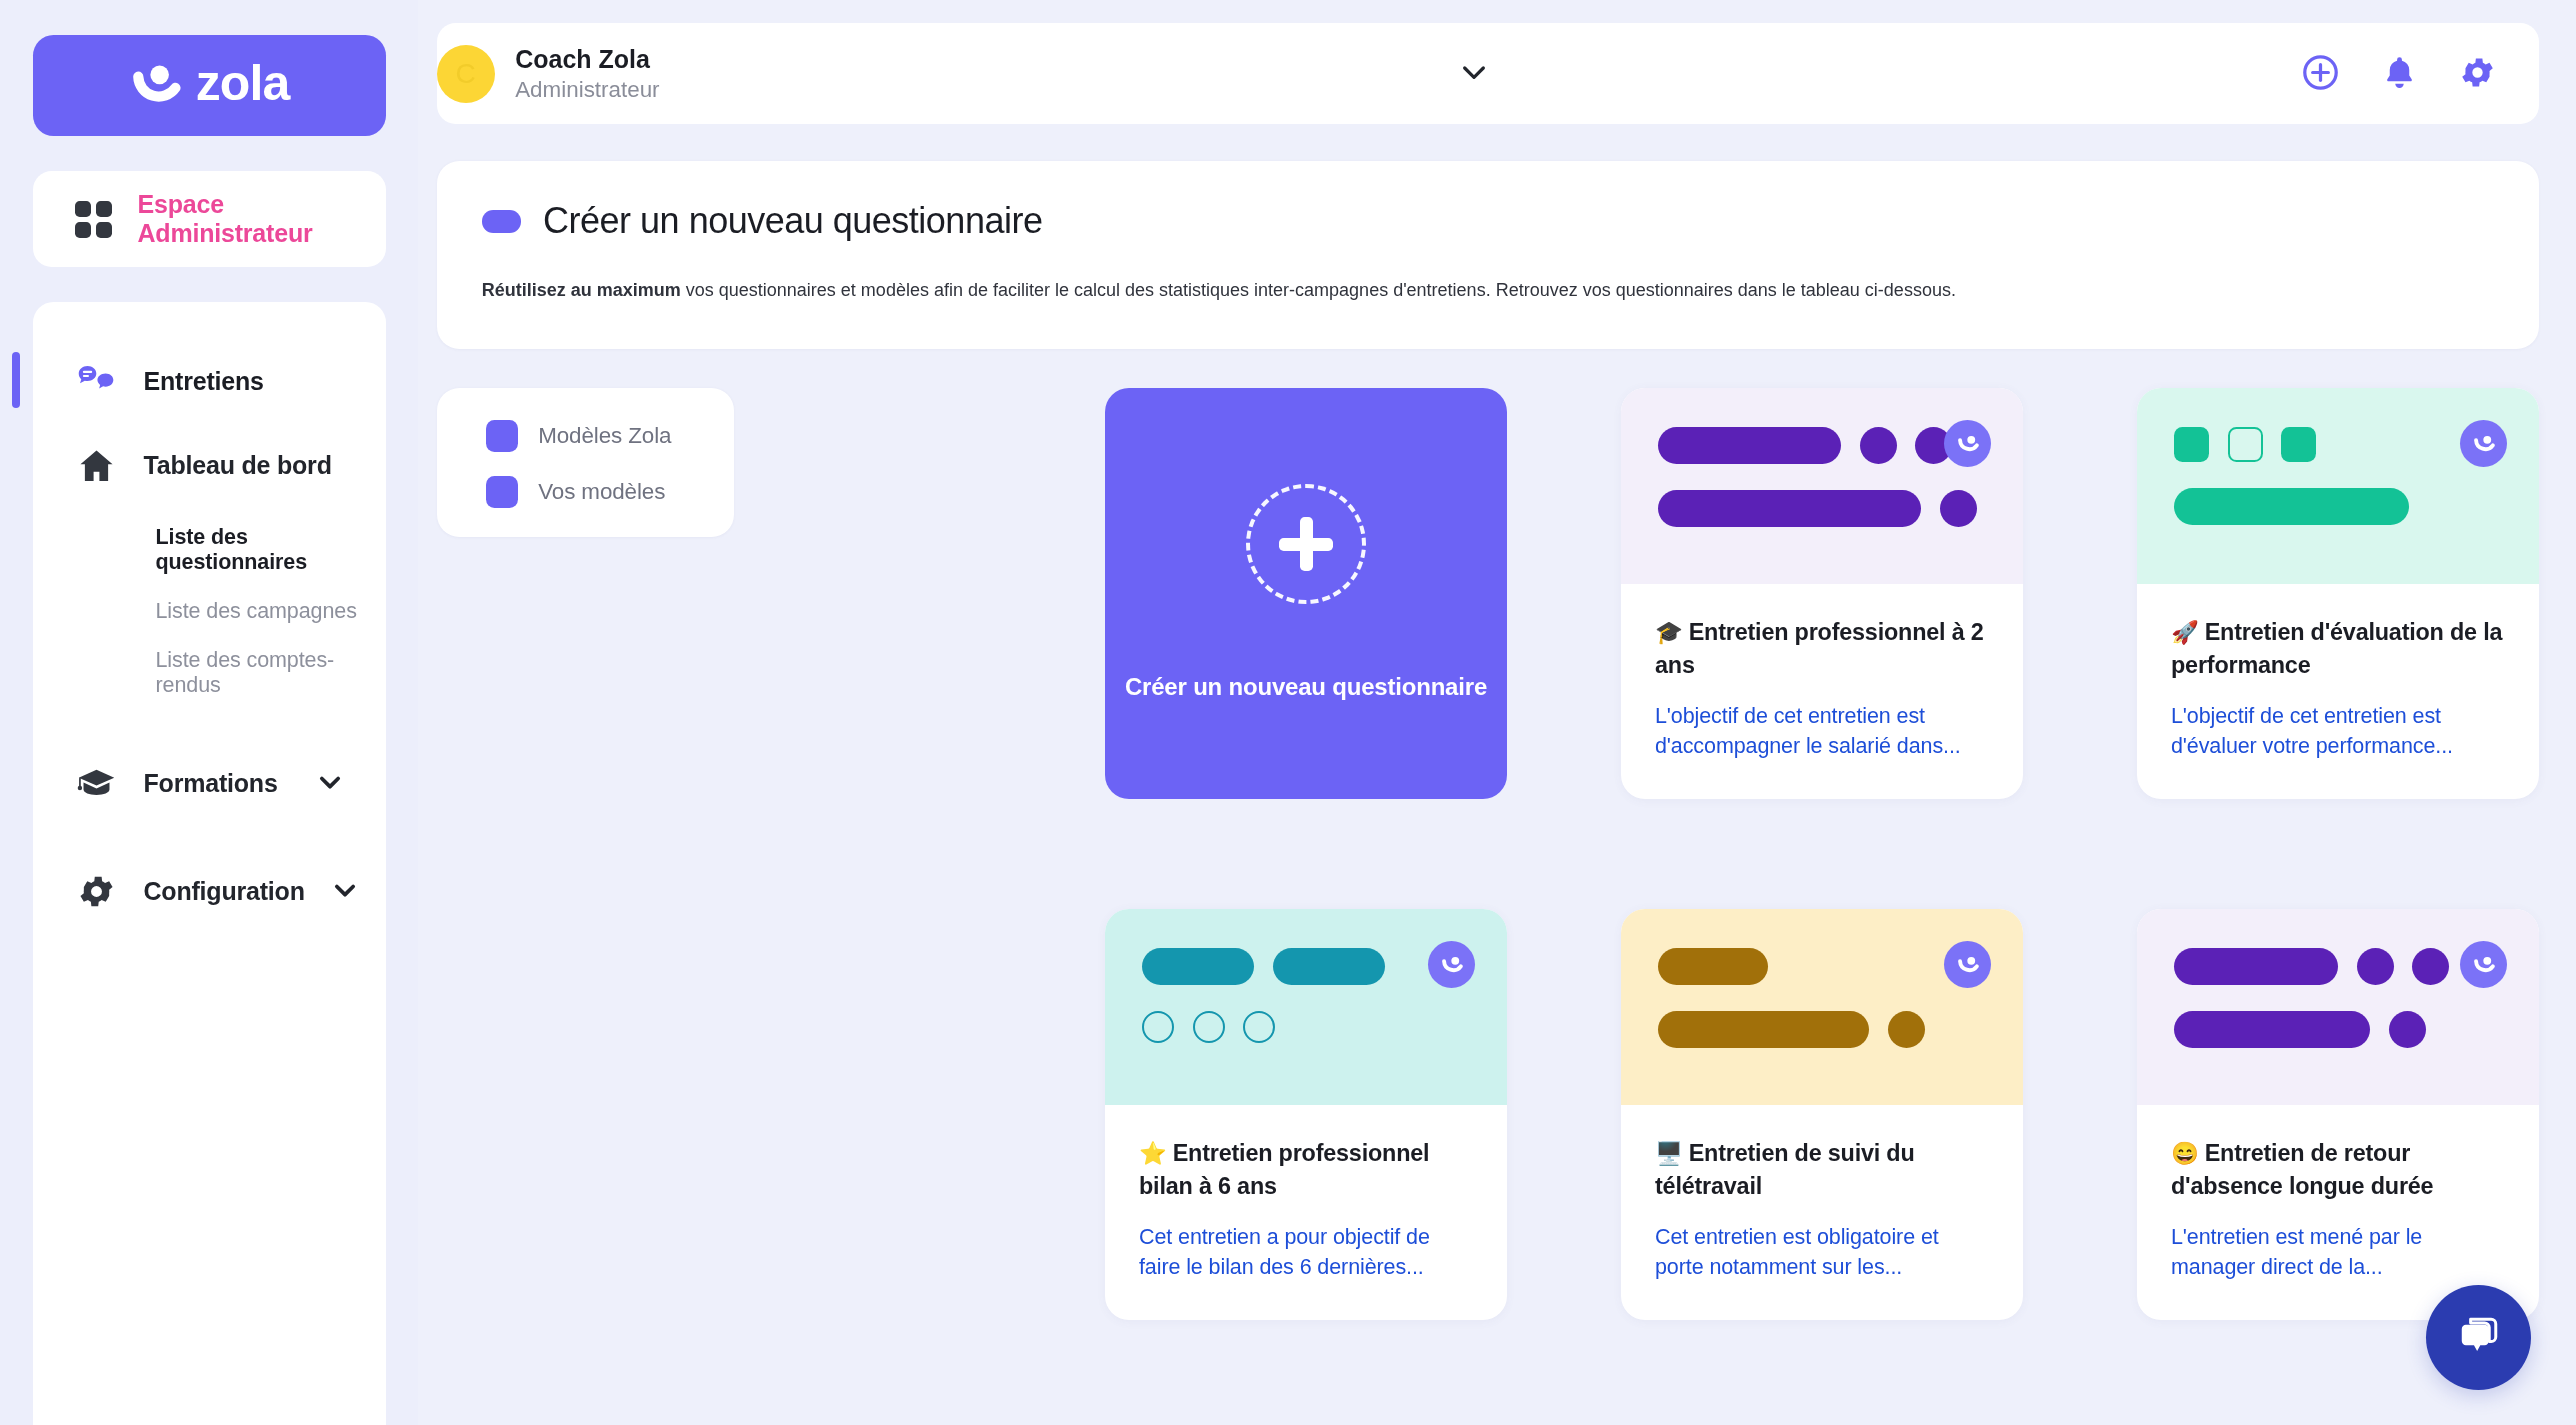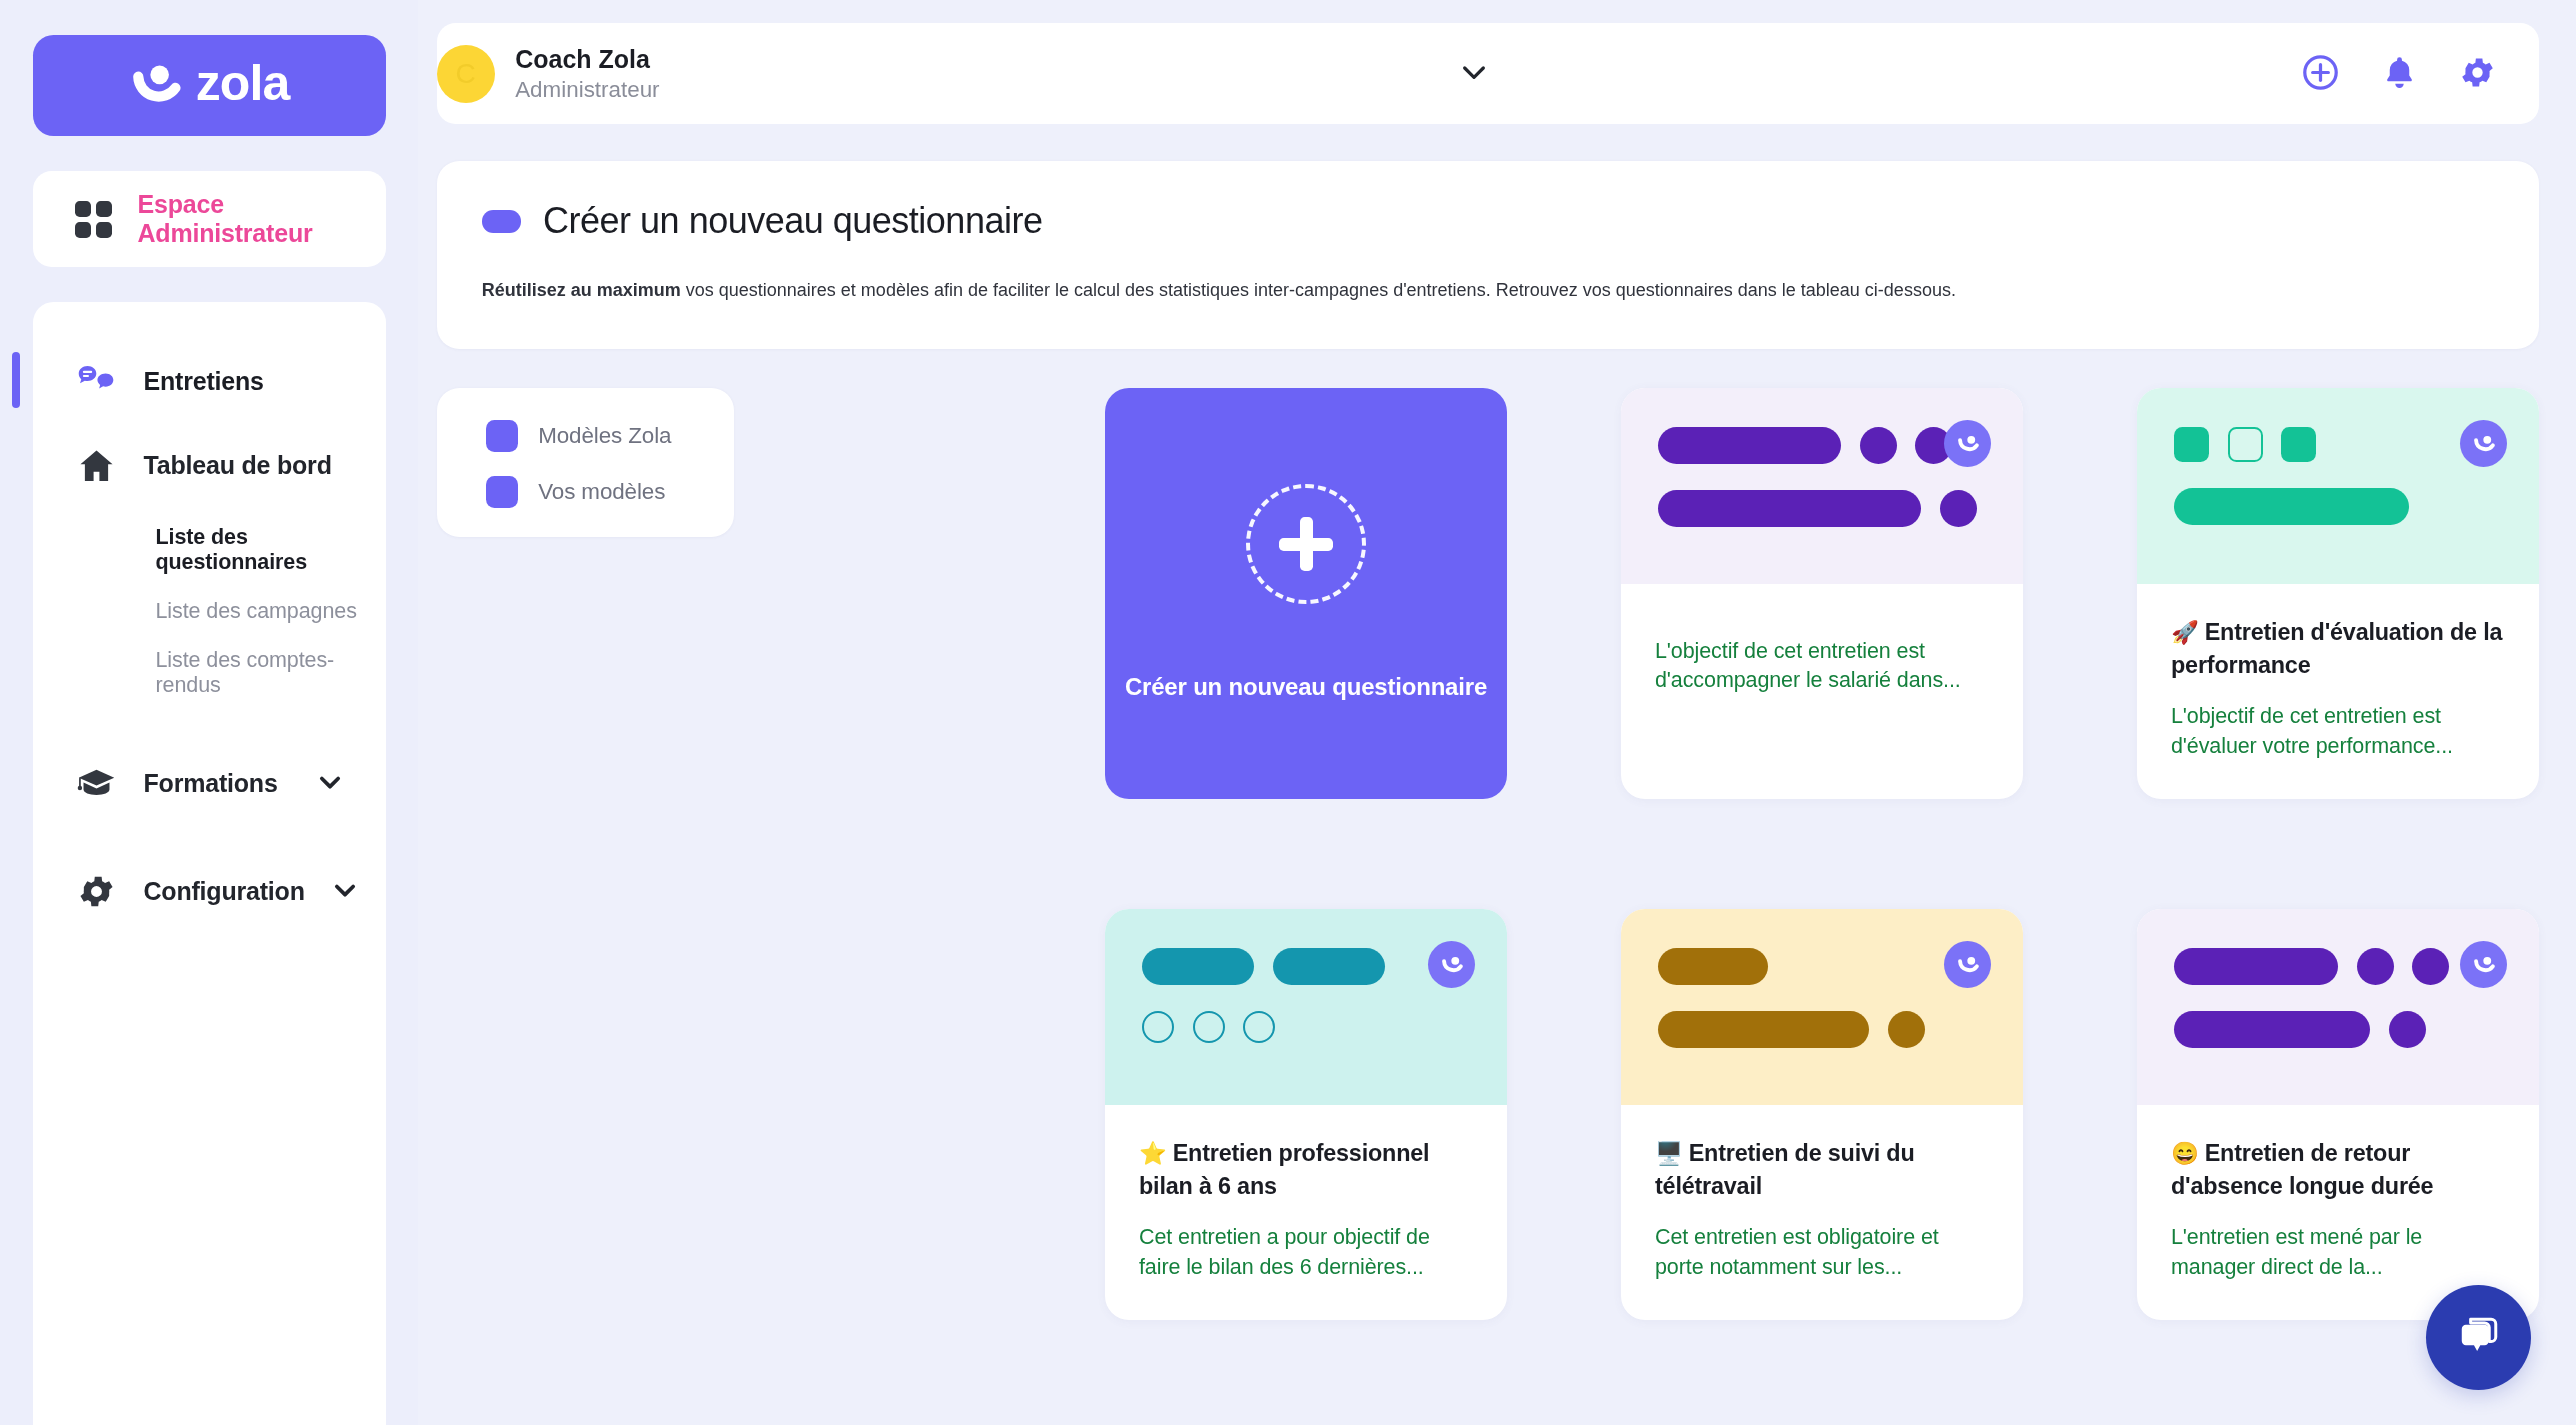--- a/index.html
+++ b/index.html
@@ -189,21 +189,21 @@
   .sk-row + .sk-row { margin-top: 26px; }
   .sk { display: block; }
   .tcard-body { padding: 32px 34px 0 34px; }
   .tcard-title {
     font-size: 23.4px; font-weight: 700; color: #1b1d24;
     line-height: 1.38; letter-spacing: -0.2px;
   }
   .tcard-title .emo { font-size: 22.4px; }
   .tcard-desc {
     margin-top: 20.5px;
-    font-size: 21.5px; color: #15803d; line-height: 1.37; letter-spacing: -0.1px;
+    font-size: 21.5px; color: #1d4ed8; line-height: 1.37; letter-spacing: -0.1px;
   }
 
   .chat-fab {
     position: absolute; right: 45px; bottom: 35px;
     width: 105px; height: 105px; border-radius: 50%;
     background: #2b3cb0;
     display: flex; align-items: center; justify-content: center;
     cursor: pointer;
     box-shadow: 0 5.6px 20.5px rgba(43,60,176,0.22);
   }
@@ -379,20 +379,21 @@
                   <span class="sk" style="width: 37px; height: 37px; border-radius: 18.7px; background: rgb(91, 33, 182);"></span>
                 </div>
                 <span class="badge">
                   <svg width="28" height="28" viewBox="0 0 30 30">
   <circle cx="18.5" cy="10.5" r="4.2" fill="#ffffff"></circle>
   <path d="M6.5 11 A10 10 0 0 0 24.5 16.5" fill="none" stroke="#ffffff" stroke-width="4.2" stroke-linecap="round"></path>
 </svg>
                 </span>
               </div>
               <div class="tcard-body">
+                <div class="tcard-title"><span class="emo">🎓 </span><span>Entretien professionnel à 2 ans</span></div>
                 <div class="tcard-desc">L'objectif de cet entretien est d'accompagner le salarié dans...</div>
               </div>
             </div>
           <div class="tcard" id="tpl1">
               <div class="tcard-head" style="background: rgb(217, 247, 238);">
                 <div class="sk-row">
                   <span class="sk" style="width: 35px; height: 35px; border-radius: 8.4px; background: rgb(19, 194, 150);"></span>
                   <span class="sk" style="width: 35px; height: 35px; border-radius: 8.4px; border: 2.8px solid rgb(19, 194, 150); background: transparent;"></span>
                   <span class="sk" style="width: 35px; height: 35px; border-radius: 8.4px; background: rgb(19, 194, 150);"></span>
                 </div>

